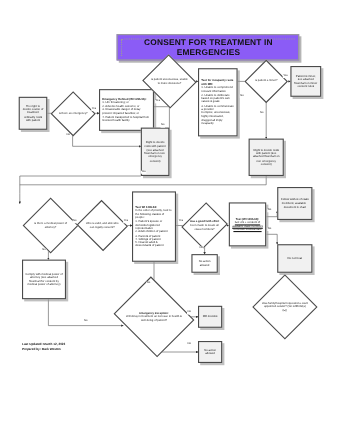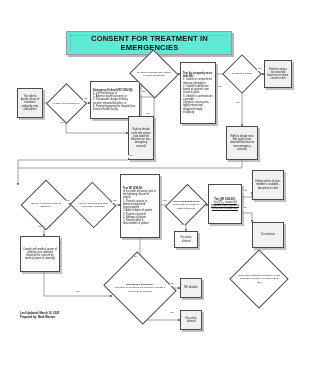--- a/index.html
+++ b/index.html
@@ -7,25 +7,26 @@
     width:298px;height:386px;position:relative;overflow:hidden;
     font-family:"Liberation Sans","DejaVu Sans",sans-serif;
     color:#1a1a1a;
   }
   #canvas{position:absolute;left:0;top:0;width:298px;height:386px;}
   svg.wires{position:absolute;left:0;top:0;width:298px;height:386px;pointer-events:none;}
 
   
   .title-banner{
     position:absolute;
-    background:#5eead4;
+    background:#8b5cf6;
     border:1px solid #9a9a9a;
     box-sizing:border-box;
     display:flex;align-items:center;justify-content:center;
     box-shadow:2px 2px 0 rgba(120,120,120,.55);
+    margin-left:40px;
   }
   .title-banner .inner{
     border-top:1px dotted #9a9a9a;
     border-left:1px dotted #9a9a9a;
     position:absolute;left:3px;top:3px;right:3px;bottom:3px;
     display:flex;align-items:center;justify-content:center;
   }
   .title-text{
     font-size:7.6px;font-weight:bold;letter-spacing:.15px;
     color:#111;text-align:center;line-height:1.1;

